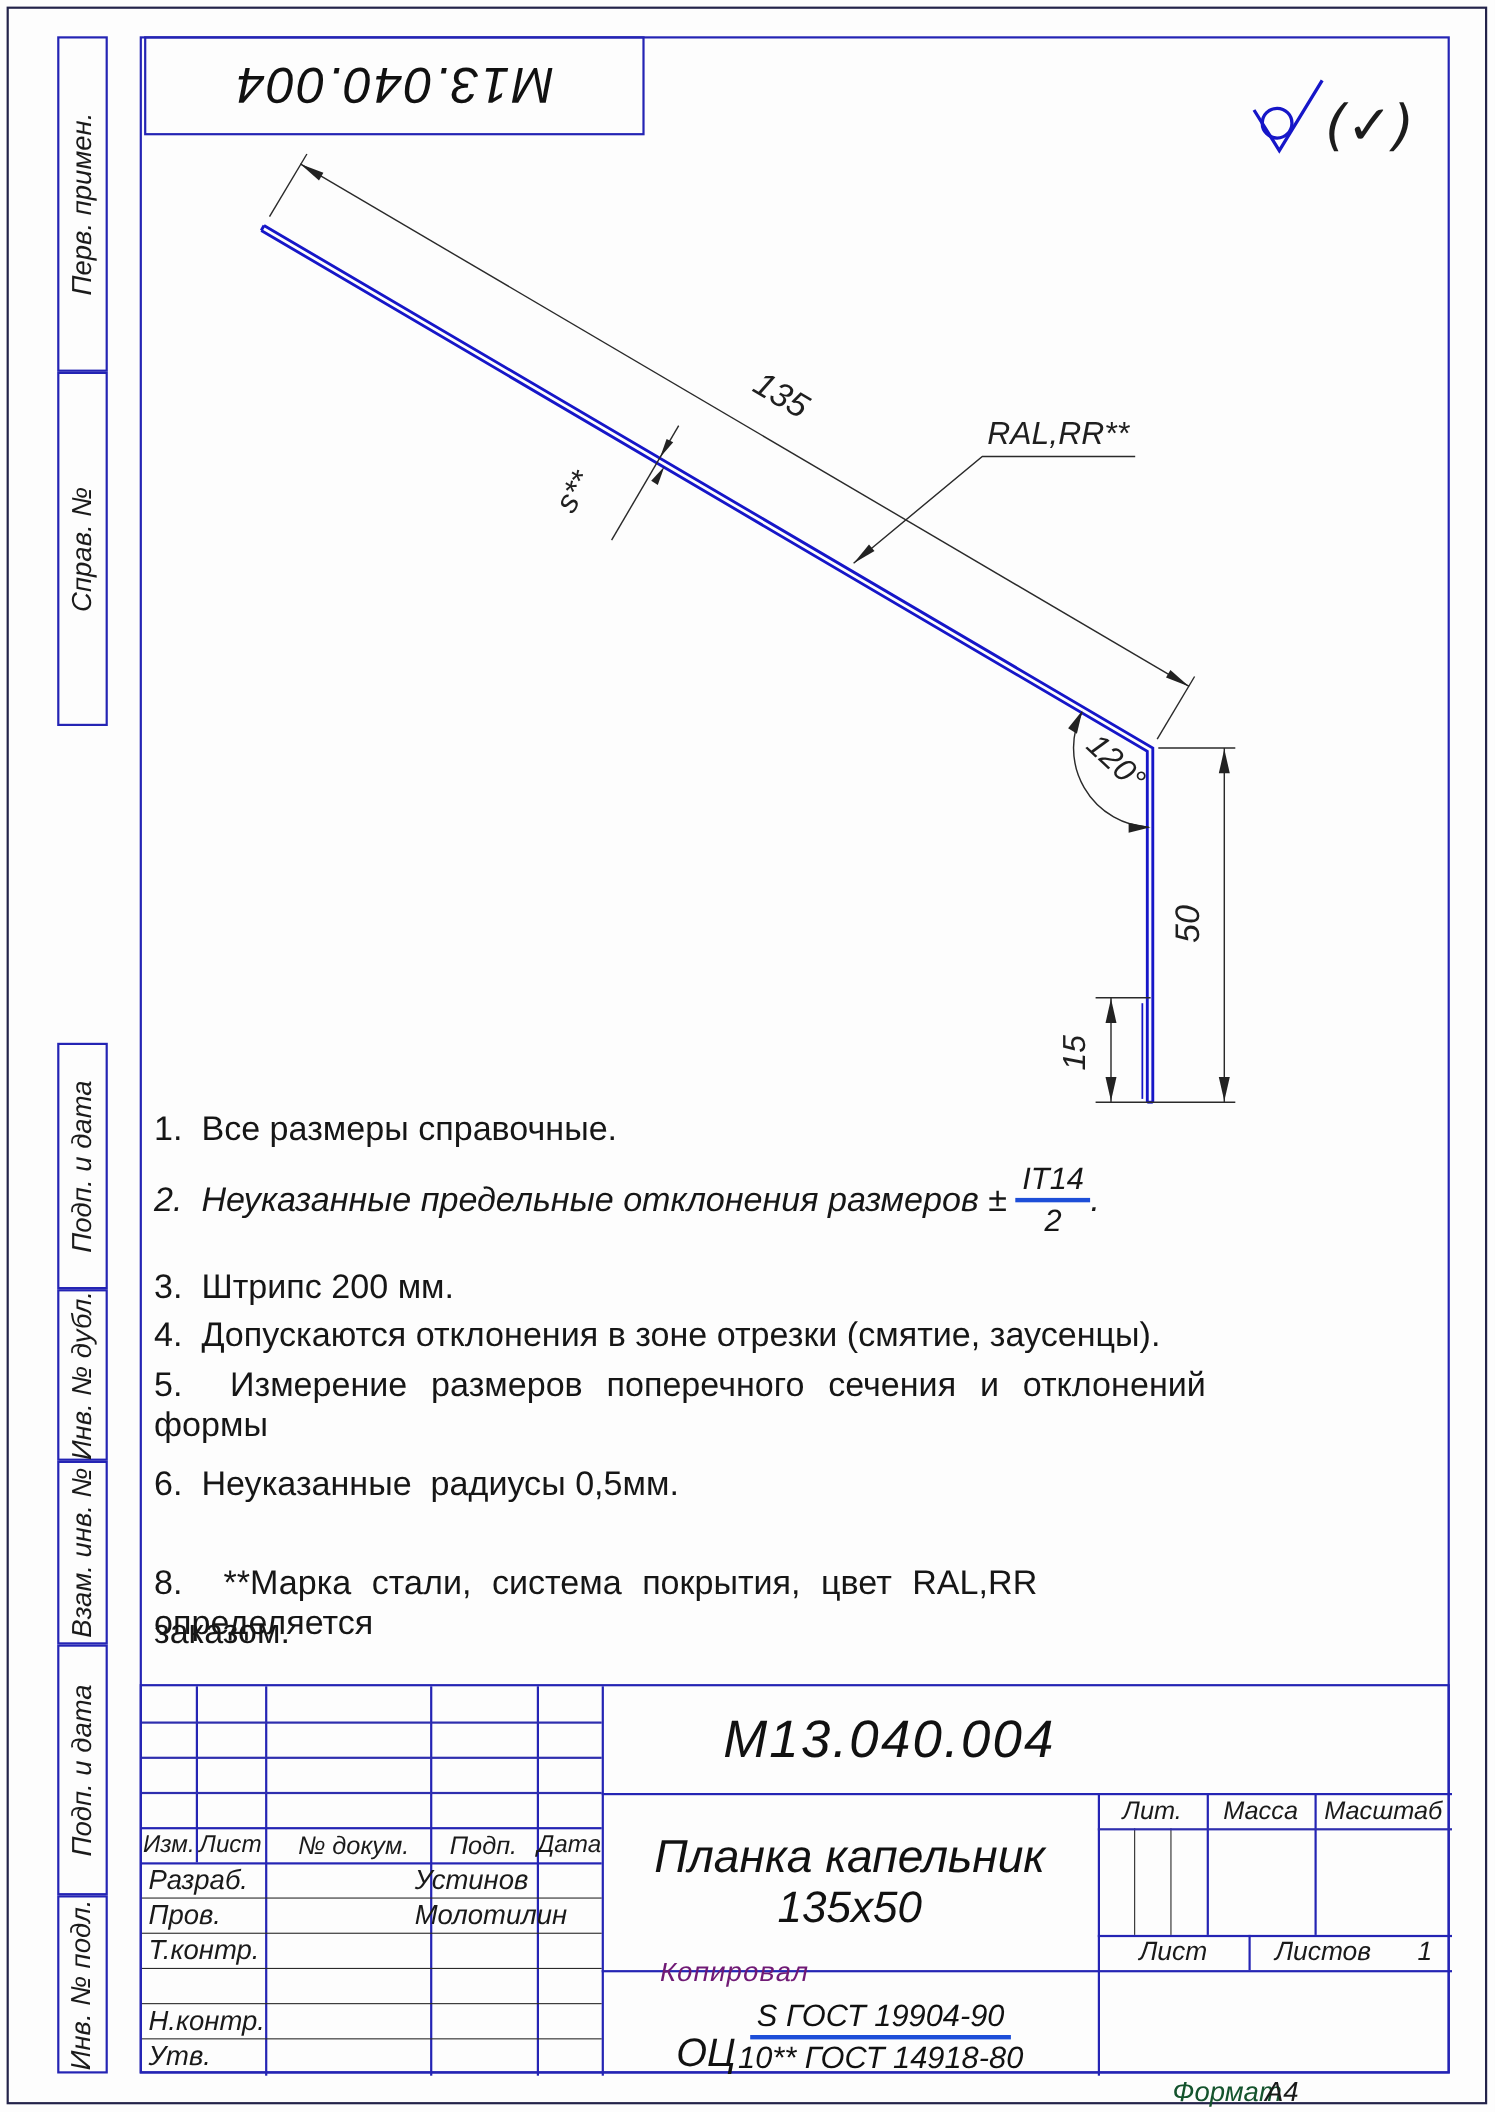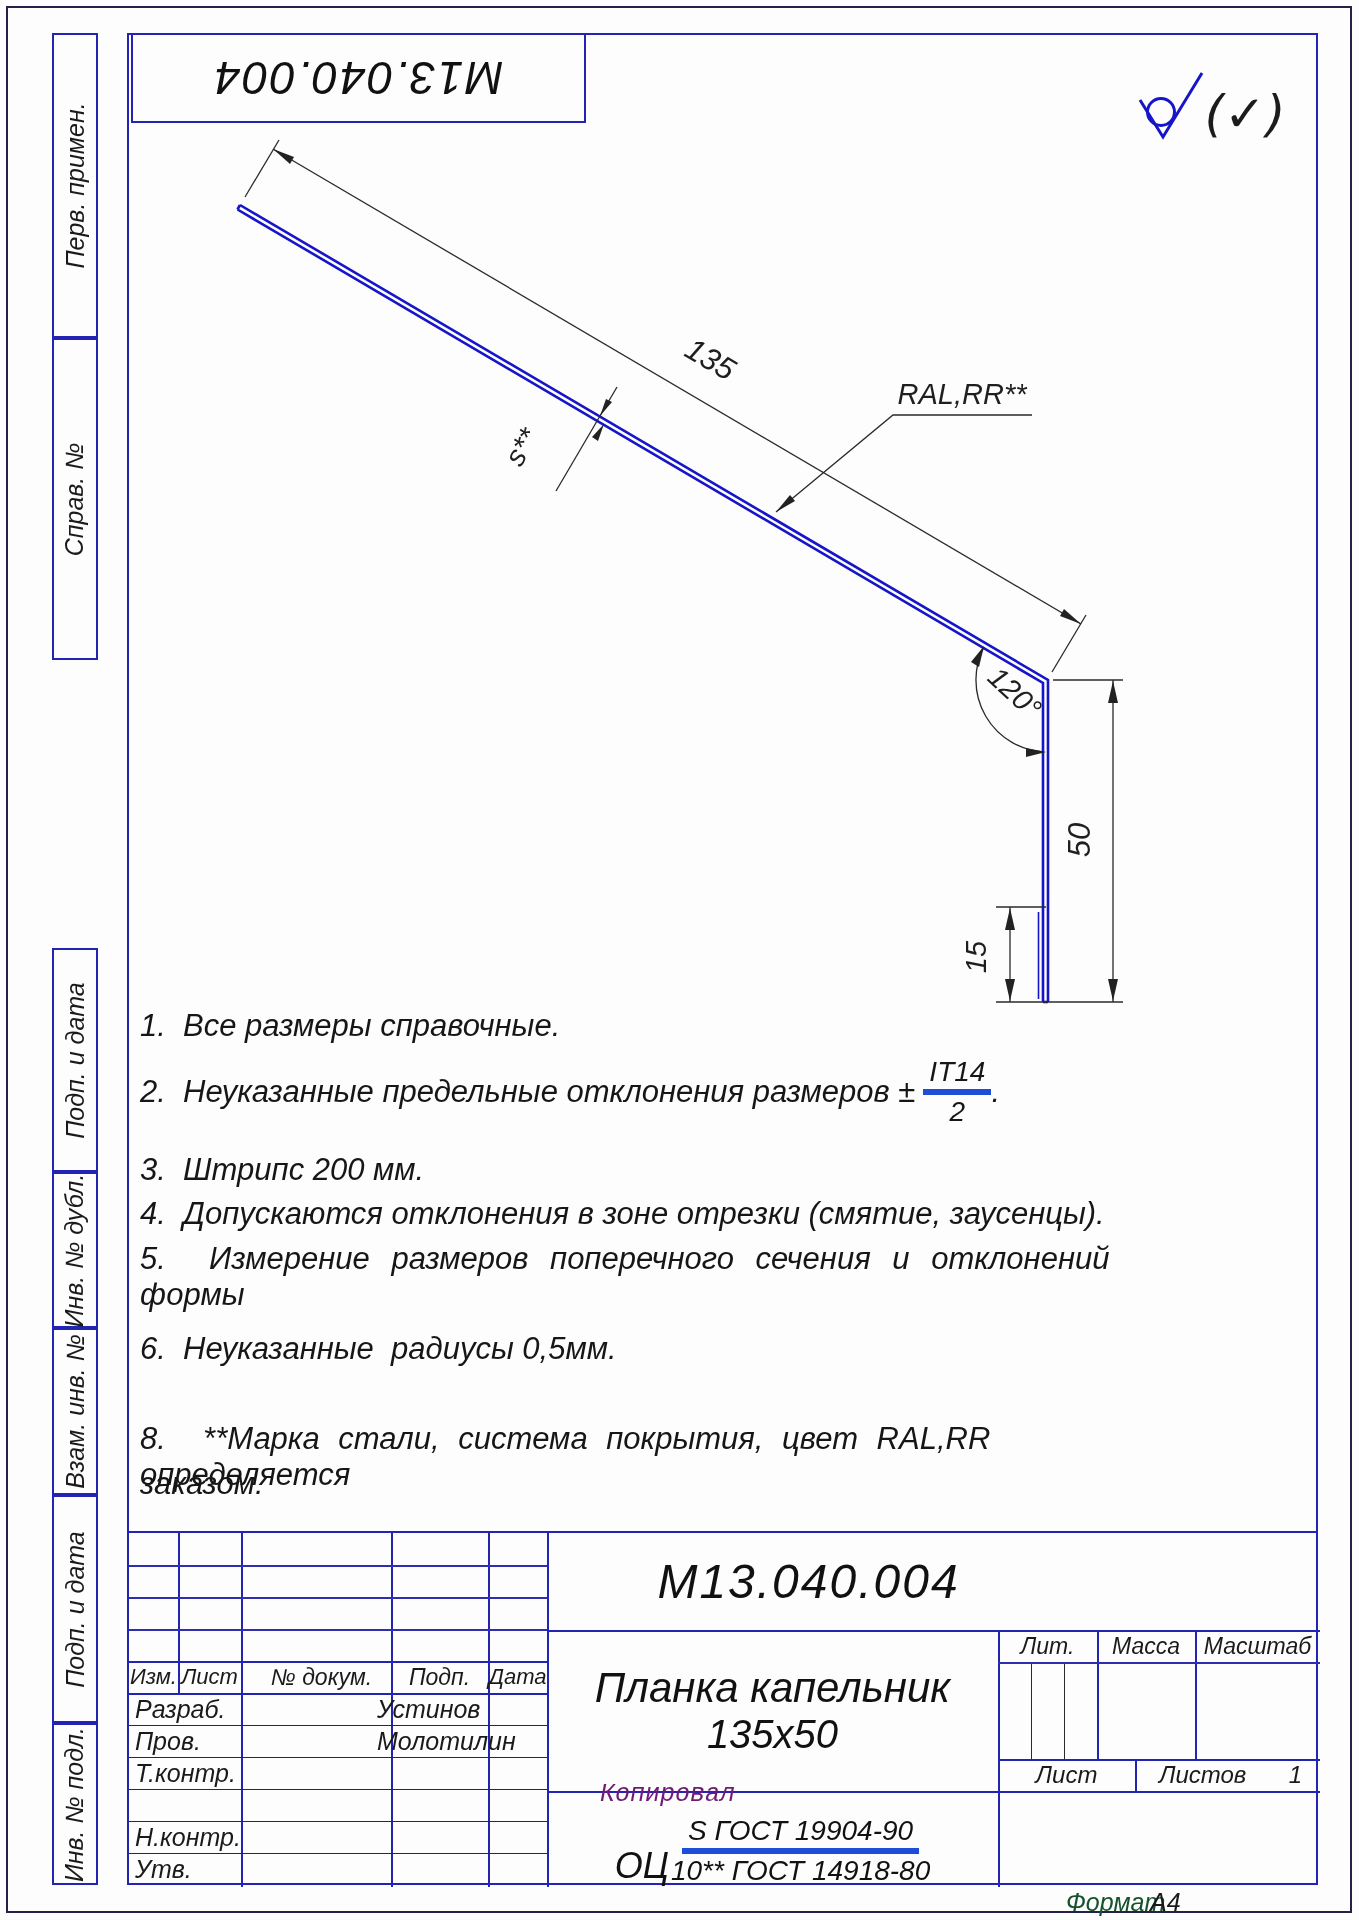--- a/index.html
+++ b/index.html
@@ -9,24 +9,24 @@
   .it{font-style:italic;}
   .bframe{border:2.5px solid #2424b4;}
   .bbox{border:2px solid #2424b4;}
   .vline{background:#2424b4;width:2px;}
   .vlinek{background:#2a2a2a;width:1px;}
   .hline{background:#2424b4;height:2px;}
   .hline15{background:#2e2eae;height:1.5px;}
   .hlinek{background:#2a2a2a;height:1px;}
   .sidebox{left:52px;width:46px;display:flex;align-items:center;justify-content:center;}
   .sidebox span{transform:rotate(-90deg);white-space:nowrap;font-style:italic;font-size:25px;color:#1a1a1a;}
-  .note{left:140px;width:985px;font-style:italic;font-size:31px;white-space:pre-wrap;color:#161616;}
+  .note{left:140px;width:985px;font-size:31px;white-space:pre-wrap;color:#161616;}
   .tb-label{font-style:italic;color:#1a1a1a;display:flex;align-items:center;justify-content:center;}
   .frac{display:inline-flex;flex-direction:column;align-items:center;font-style:italic;}
-  .frac .num{border-bottom:6px solid #1d4ed8;padding:0 6px 1px 6px;}
+  .frac .num{border-bottom:4px solid #1d4ed8;padding:0 6px 1px 6px;}
   .frac .den{padding-top:1px;}
 </style>
 </head>
 <body>
 
 <div class="page">
 
   <div class="abs" style="left:6px;top:6px;width:1346px;height:1907px;border:2px solid #23234a;"></div>
 
   <div class="abs bframe" style="left:127px;top:33px;width:1191px;height:1852px;"></div>

